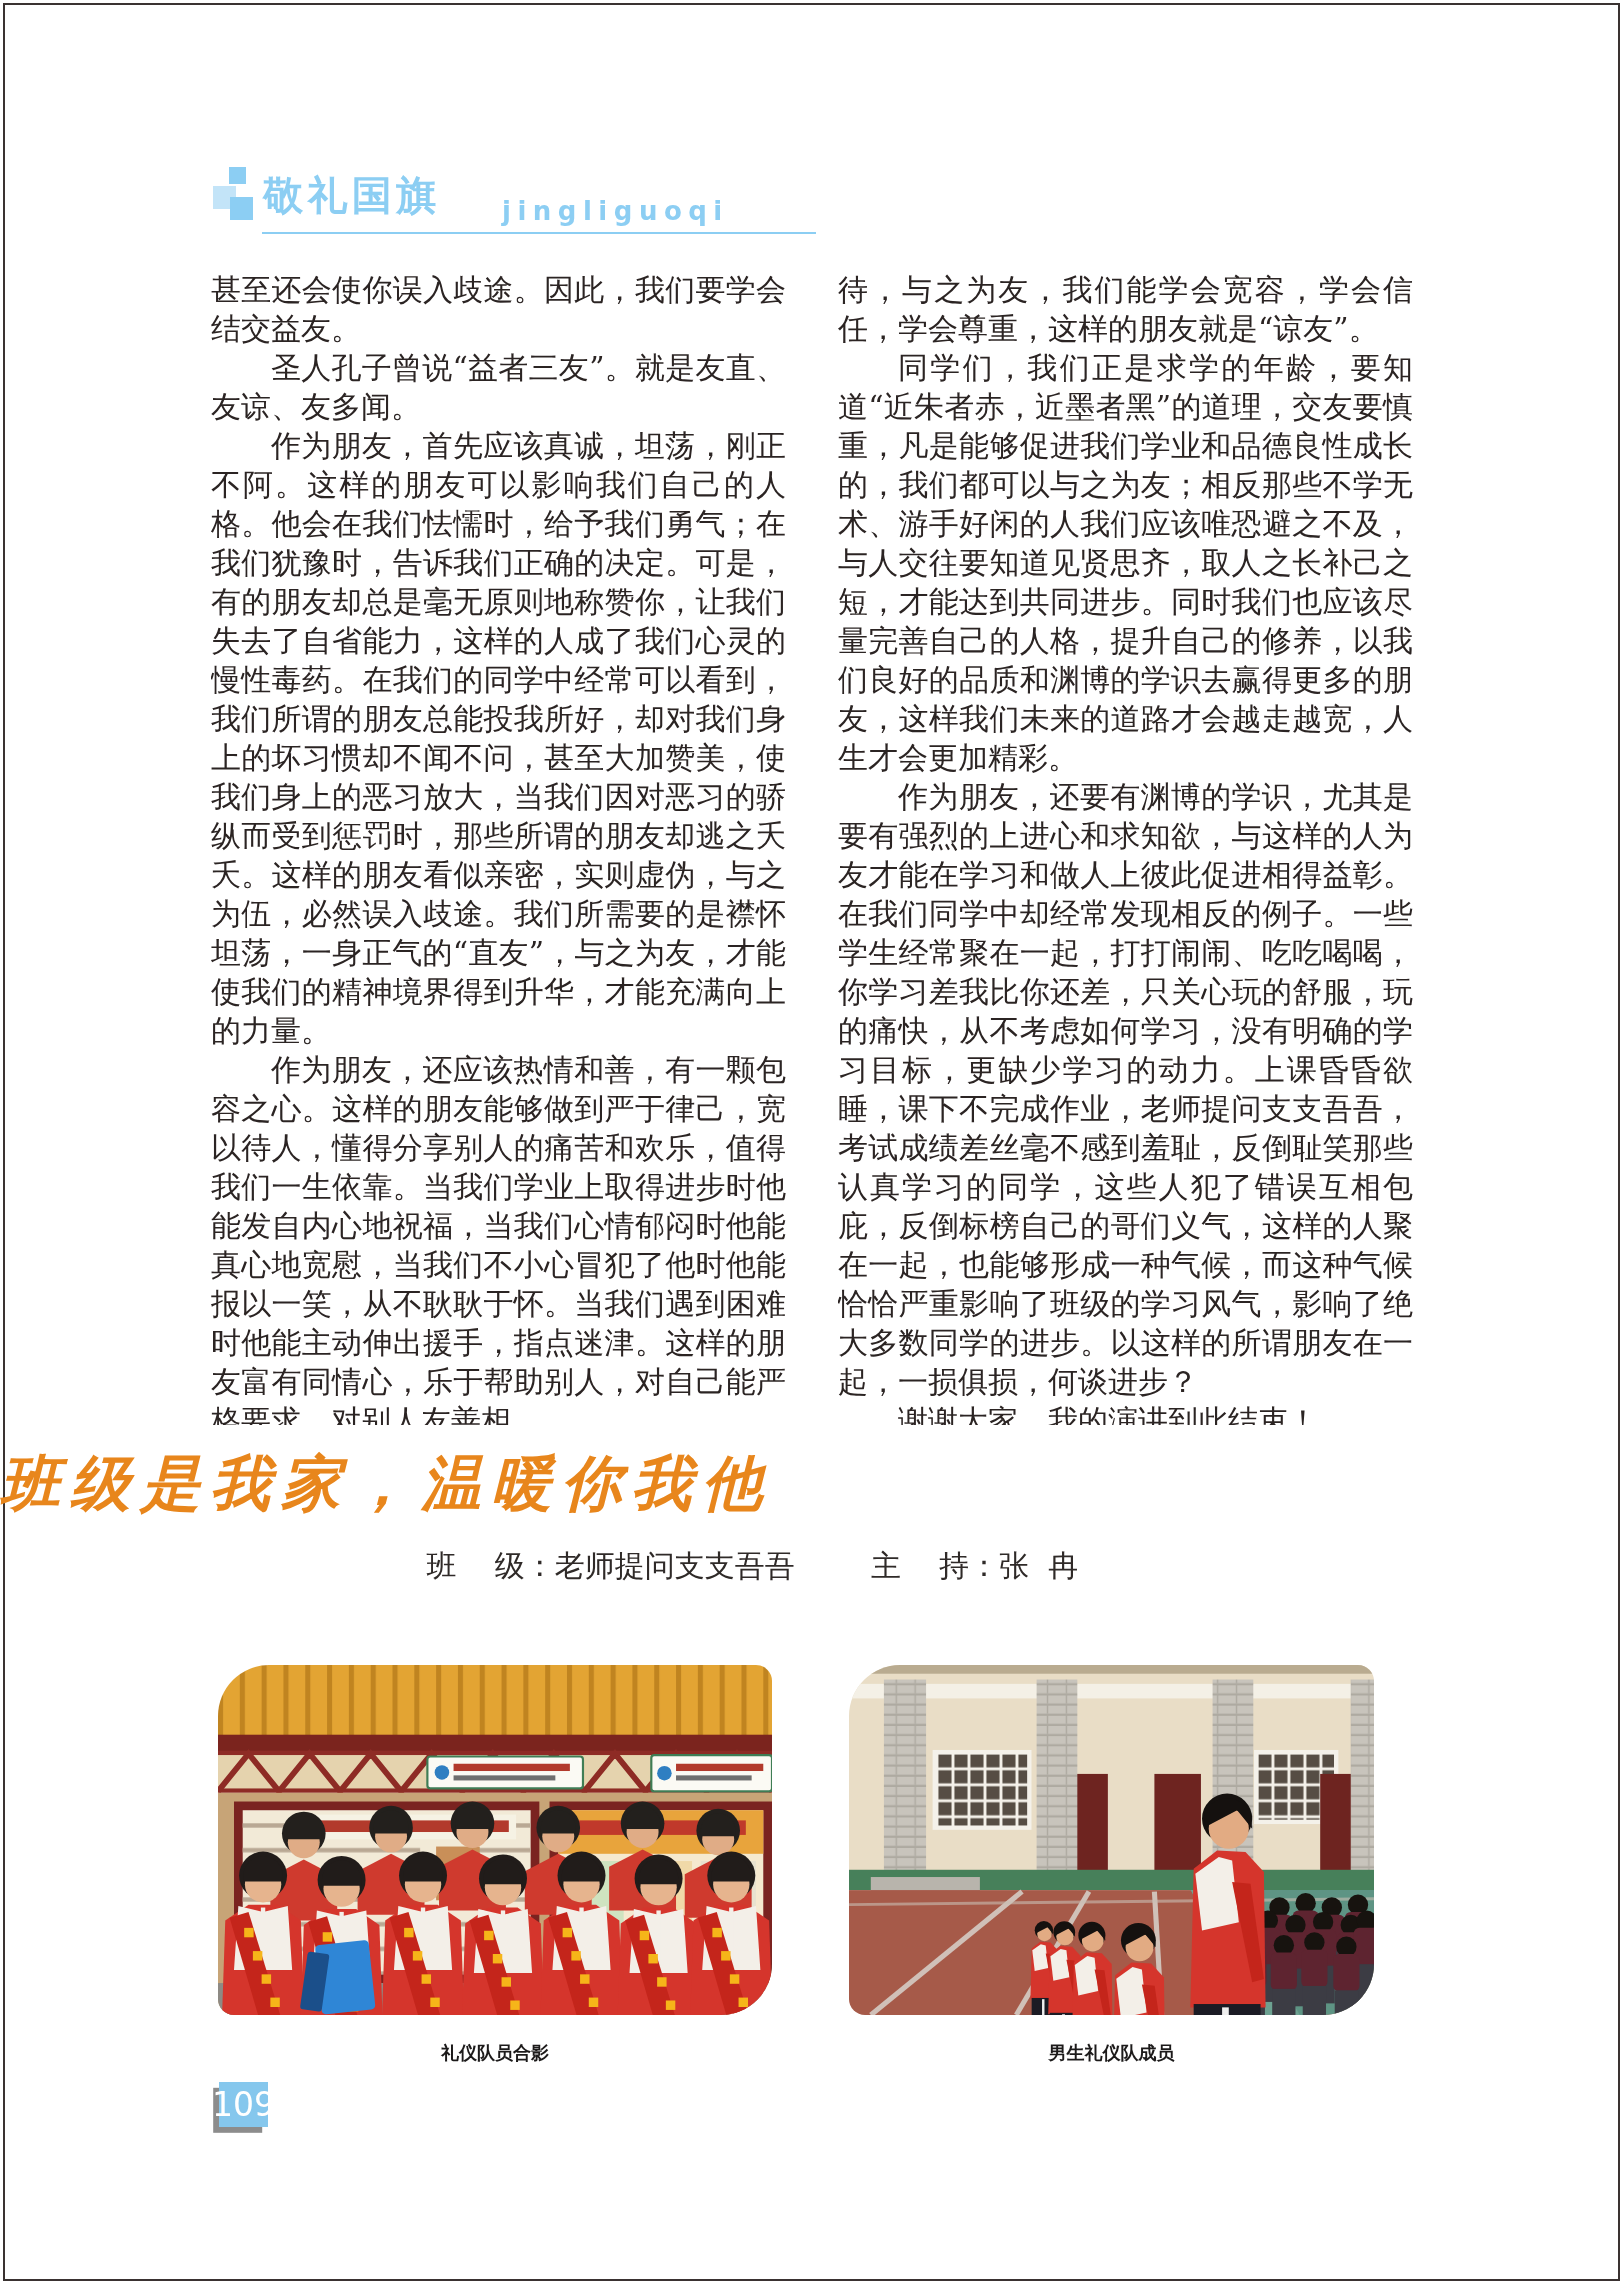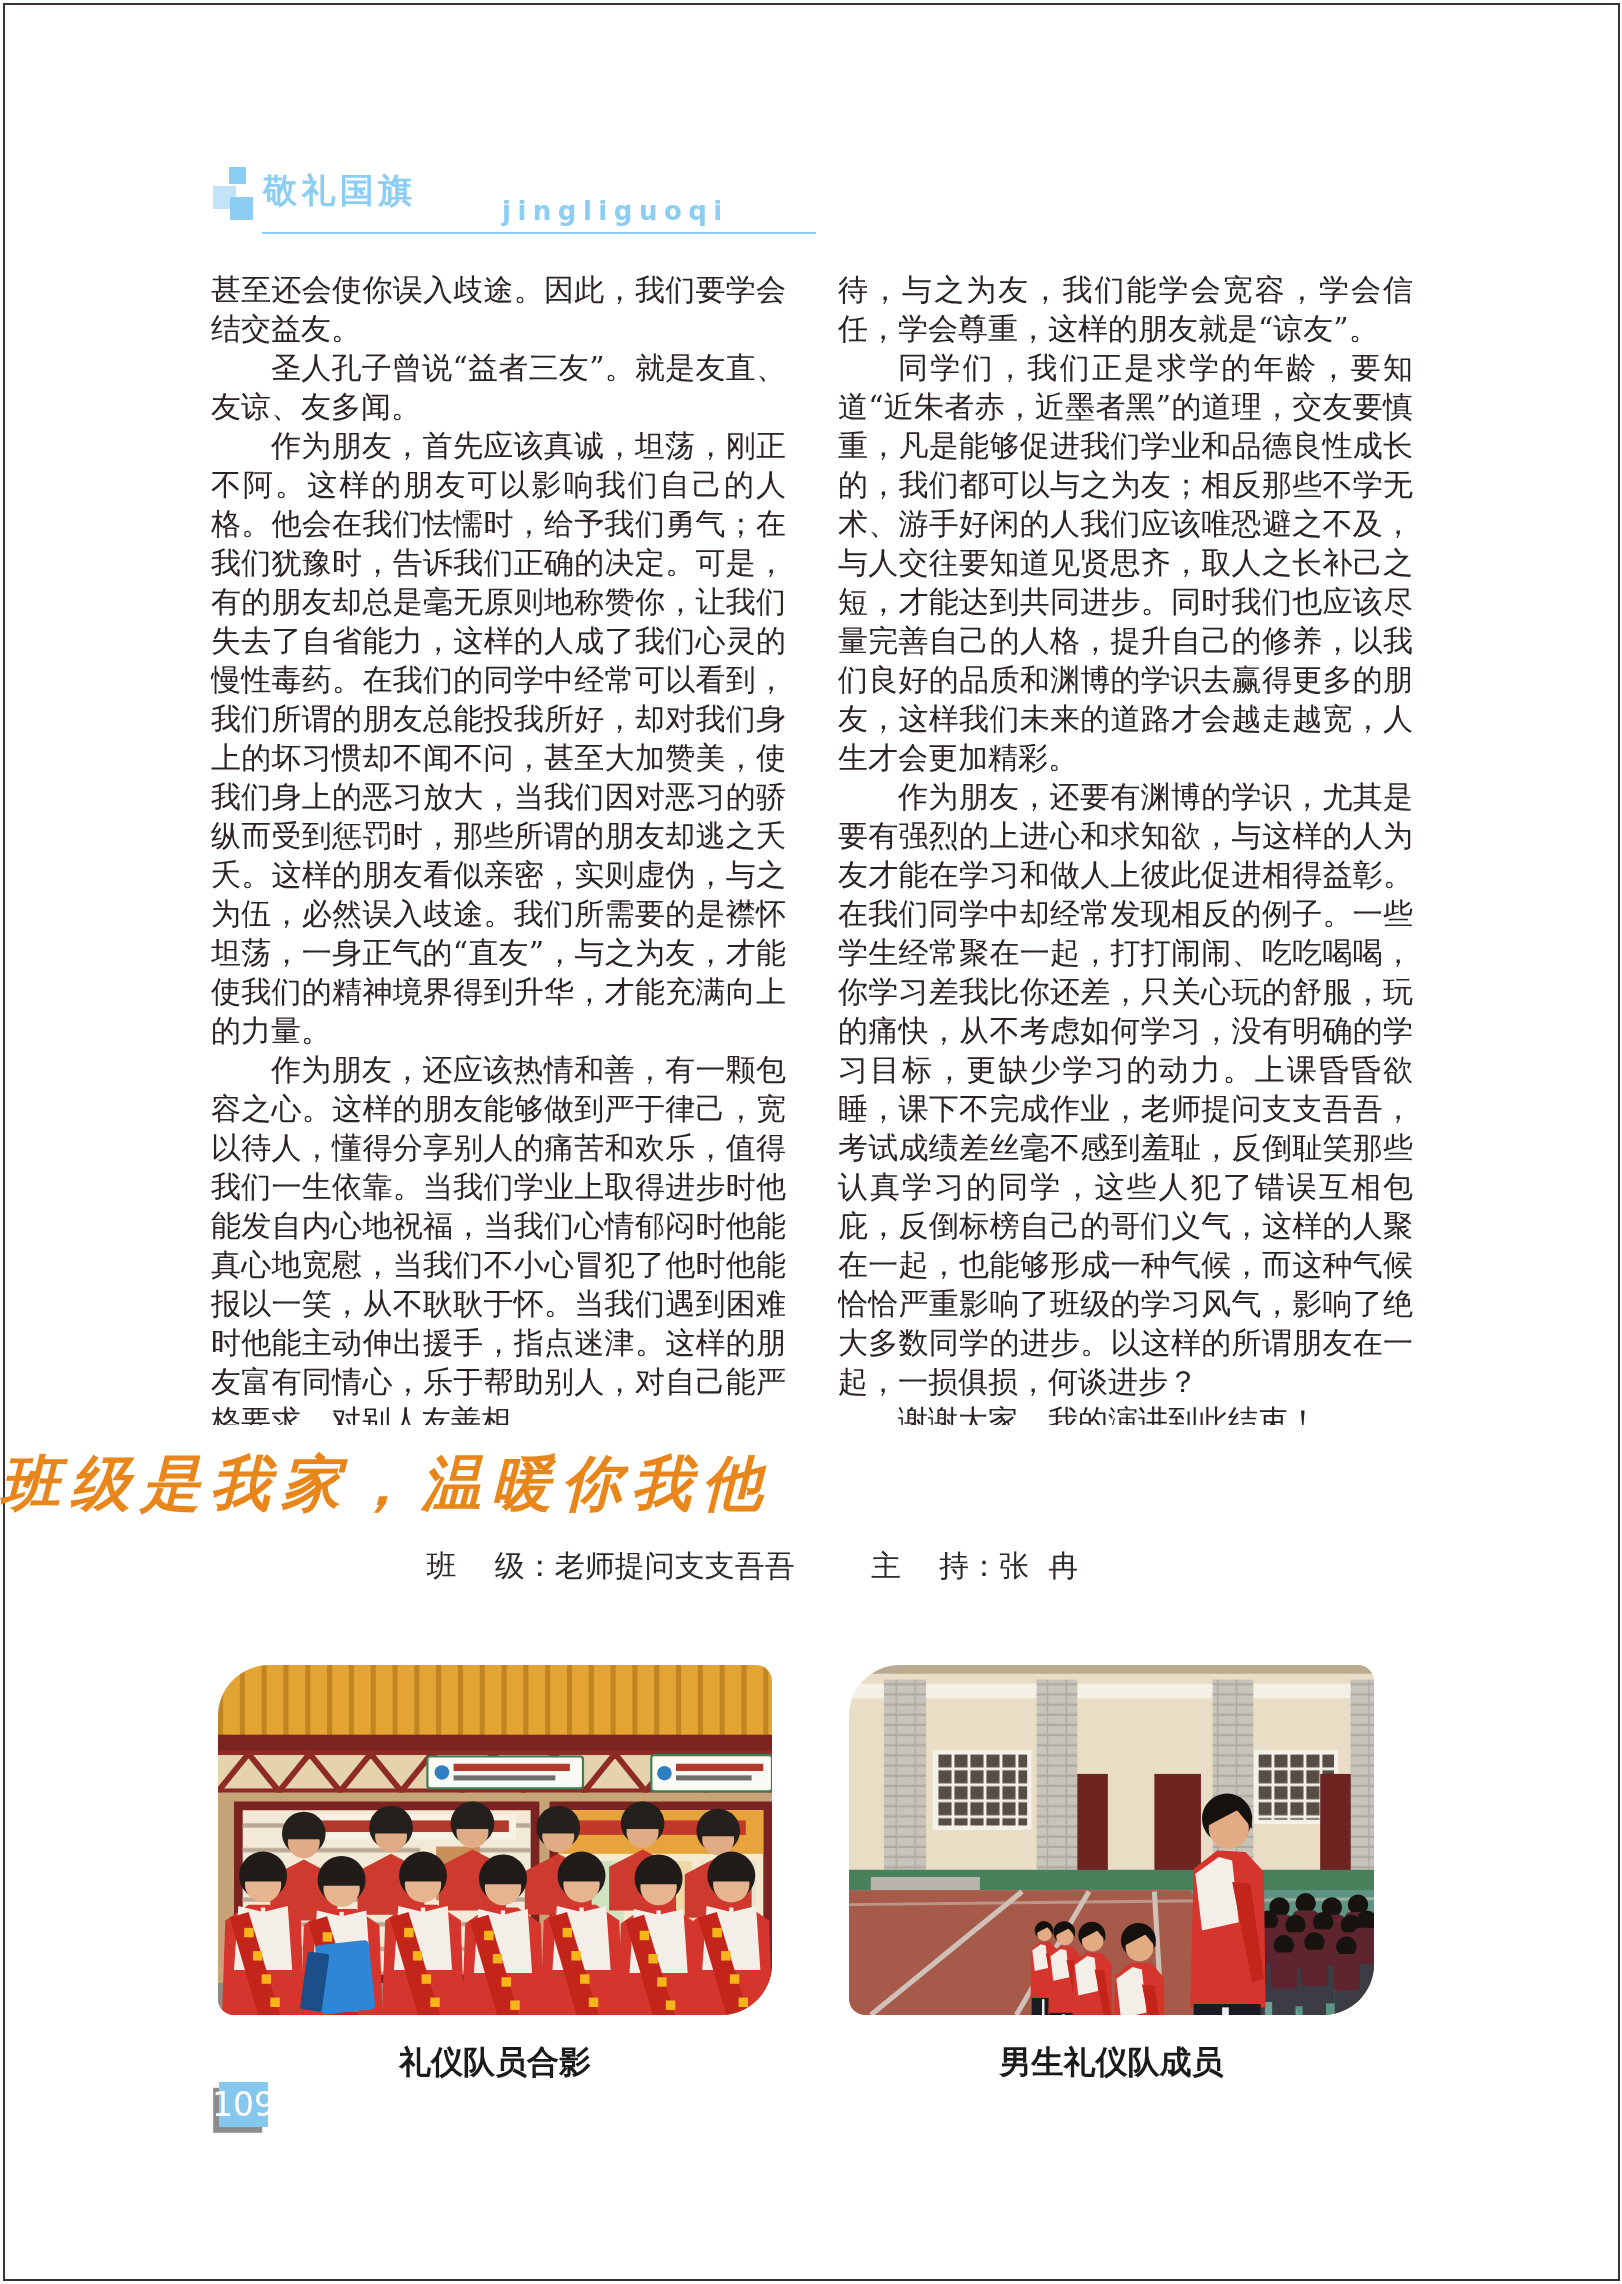--- a/index.html
+++ b/index.html
@@ -18,21 +18,21 @@
 
   
   .header{position:absolute;left:211px;top:164px;width:1206px;height:73px;}
   .logo{position:absolute;left:1.5px;top:2.9px;width:51px;height:67px;}
   .logo .sq{position:absolute;}
   .logo .sq1{left:16px;top:0;width:17.4px;height:17.4px;background:var(--accent_blue);}
   .logo .sq2{left:0;top:19.6px;width:23px;height:23px;background:var(--logo_pale_blue);}
   .logo .sq3{left:17.4px;top:30.5px;width:23px;height:23px;background:var(--accent_blue);}
   .header-title{
     position:absolute;left:52px;top:4.4px;
-    font-size:34px;font-weight:bold;letter-spacing:4.4px;
+    font-size:40px;font-weight:bold;letter-spacing:4.4px;
     color:var(--accent_blue);
     font-family:"DejaVu Sans","Liberation Sans",sans-serif;
   }
   .header-pinyin{
     position:absolute;left:291px;top:32px;
     font-size:26px;font-weight:bold;letter-spacing:6.5px;
     color:var(--accent_blue);
   }
   .header-underline{
     position:absolute;left:51px;top:68px;width:554px;height:0;
@@ -75,21 +75,21 @@
   .photo{
     position:absolute;top:1665px;height:350px;
     border-radius:51px 16px 51px 16px;
     overflow:hidden;background:#cbb folder;
   }
   .photo svg{display:block;width:100%;height:100%;}
   .photo-left{left:218px;width:554px;}
   .photo-right{left:849px;width:525px;}
   .caption{
     position:absolute;top:2041px;
-    font-size:32px;font-weight:bold;color:#1c1a1a;
+    font-size:18px;font-weight:bold;color:#1c1a1a;
     text-align:center;
     font-family:"DejaVu Sans","Liberation Sans",sans-serif;
   }
   .caption-left{left:218px;width:554px;}
   .caption-right{left:849px;width:525px;}
 
   
   .page-badge{
     position:absolute;left:219px;top:2082px;width:49px;height:45px;
     background:var(--badge_blue);

